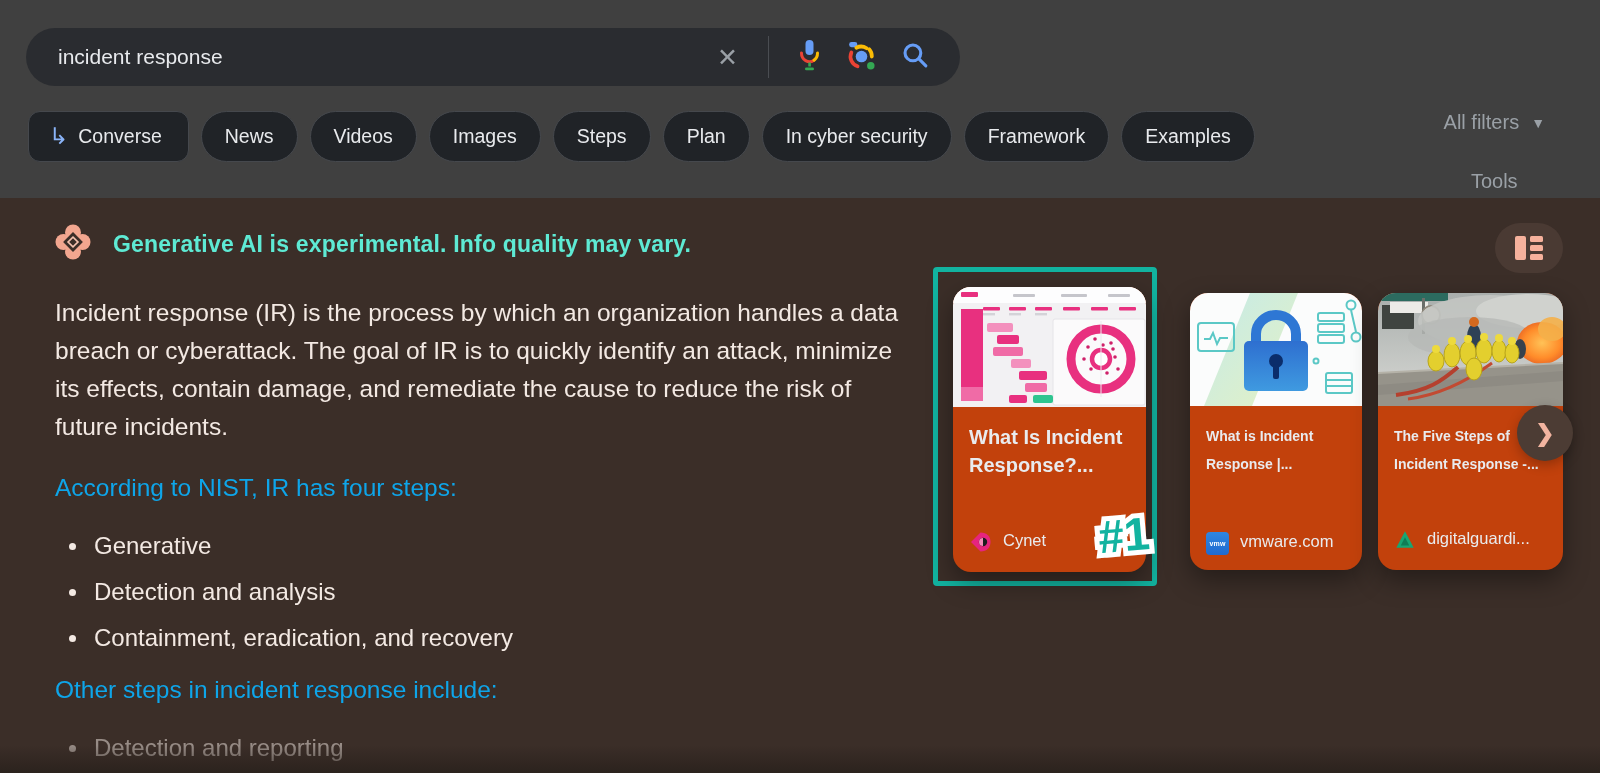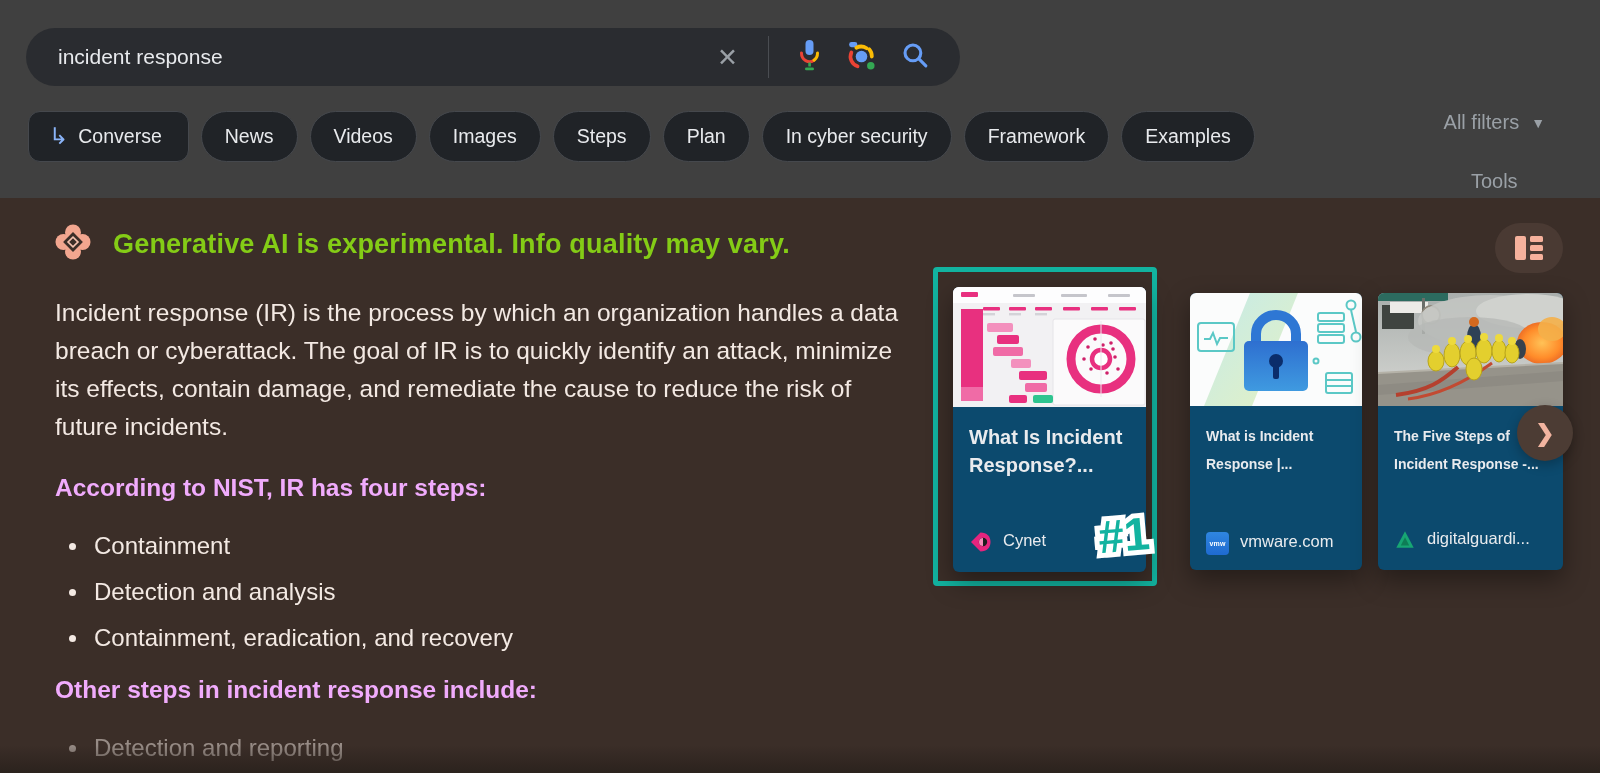--- a/index.html
+++ b/index.html
@@ -34,46 +34,46 @@
   .converse-arrow { color:#8ab4f8; font-size:23px; line-height:1; }
   .filters-right { position:absolute; right:55px; top:111px; height:51px; display:flex; align-items:center; gap:18px; color:#9aa0a6; font-size:20px;flex-direction:column; }
   .all-filters { display:flex; align-items:center; gap:12px; cursor:pointer; }
   .caret { font-size:14px; color:#9aa0a6; }
   .filters-divider { width:1px; height:46px; background:#45484d; }
   .tools { cursor:pointer; }
 
   
   .ai-section { position:absolute; top:198px; left:0; width:1600px; height:575px; background:#3b2e28; }
   .notice-row { position:absolute; left:55px; top:26px; display:flex; align-items:center; gap:22px; }
-  .notice-text { font-size:27px; color:#84cc16; letter-spacing:.2px; }
+  .notice-text { font-size:23px; color:#5eead4; letter-spacing:.2px; }
   .notice-text b { font-weight:700; }
   .grid-view-btn {
     position:absolute; right:37px; top:25px; width:68px; height:50px;
     background:#4a3a33; border-radius:25px; display:flex; align-items:center; justify-content:center; cursor:pointer;
   }
   .layout-glyph { display:flex; gap:4px; align-items:stretch; }
   .layout-glyph .col-l { width:11px; height:24px; background:#f6b19c; border-radius:2px; }
   .layout-glyph .col-r { display:flex; flex-direction:column; gap:3px; justify-content:center; }
   .layout-glyph .col-r i { display:block; width:13px; height:6px; background:#f6b19c; border-radius:1.5px; }
 
   .answer-col { position:absolute; left:55px; top:96px; width:852px; color:#f3e9e3; }
   .answer-par { font-size:24.5px; line-height:38px; margin-bottom:27px; }
-  .sub-heading { font-size:24.5px; line-height:30px; font-weight:700; color:#f0abfc; margin-bottom:31px; }
+  .sub-heading { font-size:24.5px; line-height:30px; font-weight:400; color:#0ea5e9; margin-bottom:31px; }
   ul.steps { list-style:none; margin-bottom:25px; }
   ul.steps li { display:flex; align-items:center; gap:18px; font-size:24px; line-height:24px; margin-bottom:22px; padding-left:14px; }
   .dot { width:7px; height:7px; border-radius:50%; background:#f3e9e3; flex:none; }
   li.fade-1 { opacity:.5; }
 
   
   .highlight-frame {
     position:absolute; left:933px; top:69px; width:224px; height:319px;
     border:5px solid #12b3a0; border-radius:4px;
   }
   .img-card {
-    position:absolute; background:#0c4a6e; border-radius:6px; overflow:hidden;
+    position:absolute; background:#c2410c; border-radius:18px; overflow:hidden;
     box-shadow:0 10px 26px rgba(0,0,0,.38); cursor:pointer;
   }
   .card-1 { left:953px; top:89px; width:193px; height:285px; }
   .card-2 { left:1190px; top:95px; width:172px; height:277px; }
   .card-3 { left:1378px; top:95px; width:185px; height:277px; }
   .card-img { width:100%; display:block; }
   .card-title { padding:16px 16px 0 16px; font-weight:700; color:#e9ebee; }
   .card-1 .card-title { font-size:20px; line-height:28px; }
   .card-2 .card-title, .card-3 .card-title { font-size:14px; line-height:28px; }
   .card-src { position:absolute; left:16px; bottom:15px; display:flex; align-items:flex-start; gap:11px; font-size:16.5px; color:#e9ebee; }
@@ -202,21 +202,21 @@
         </span>
     </span>
   </div>
 
   <div class="answer-col">
     <p class="answer-par">Incident response (IR) is the process by which an organization handles a data breach or cyberattack. The goal of IR is to quickly identify an attack, minimize its effects, contain damage, and remediate the cause to reduce the risk of future incidents.</p>
     <div class="sub-heading">According to NIST, IR has four steps:</div>
     <ul class="steps">
       <li>
           <span class="dot"></span>
-          <span>Containment</span>
+          <span>Generative</span>
         </li>
       <li>
           <span class="dot"></span>
           <span>Detection and analysis</span>
         </li>
       <li>
           <span class="dot"></span>
           <span>Containment, eradication, and recovery</span>
         </li>
     </ul>

